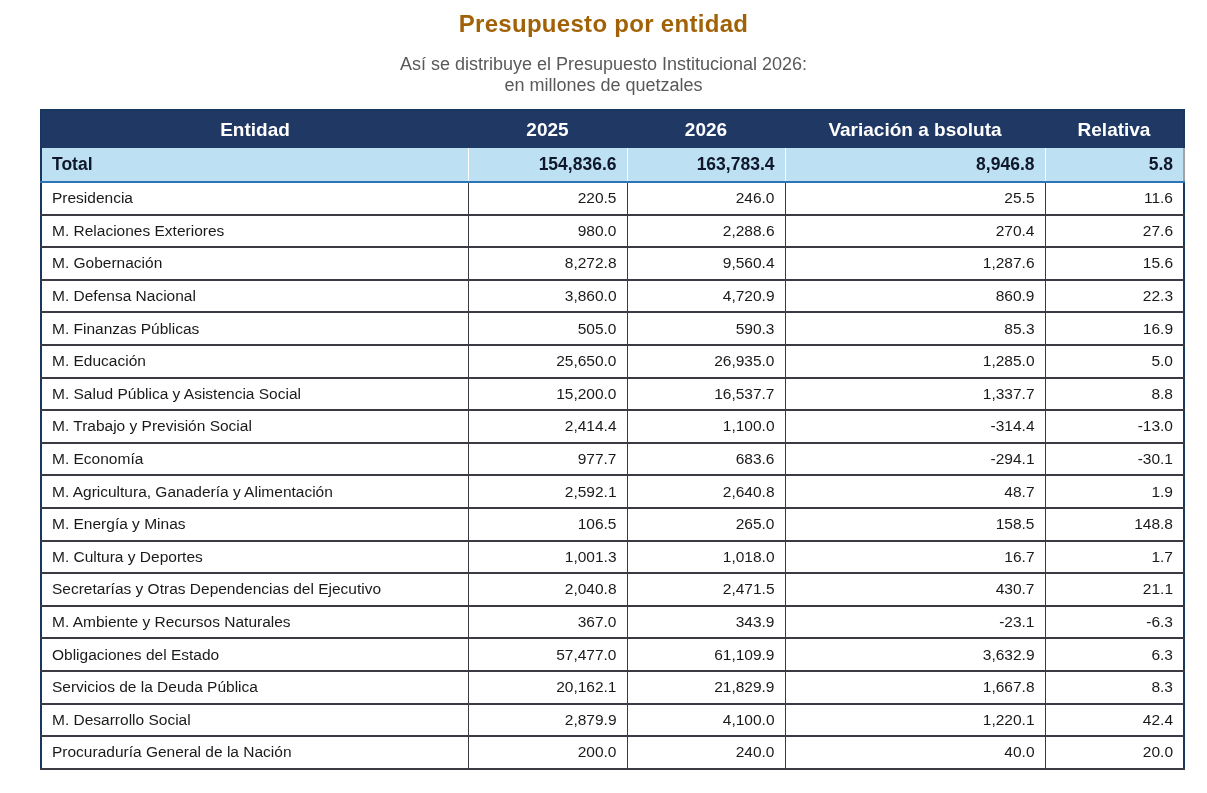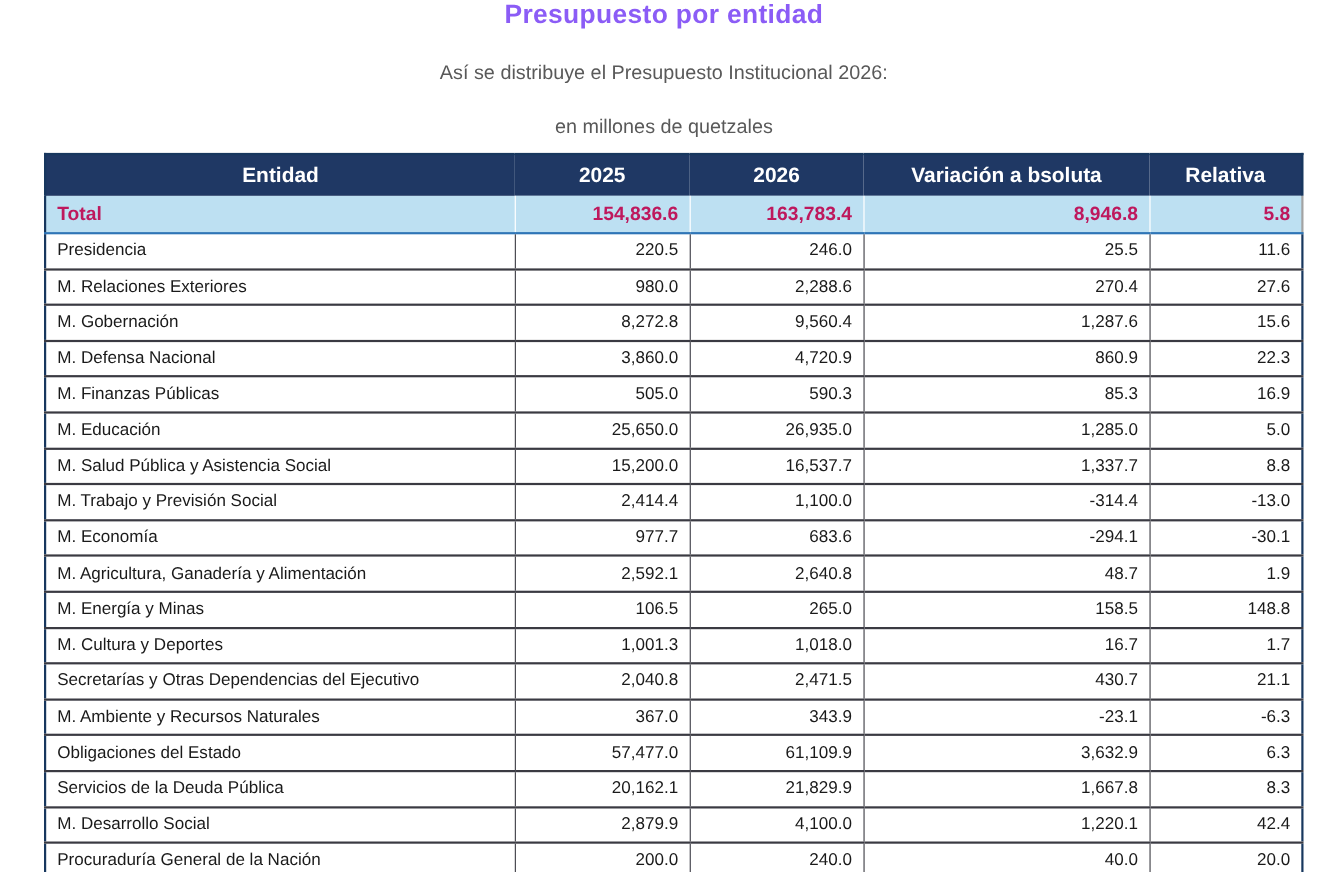--- a/index.html
+++ b/index.html
@@ -10,34 +10,35 @@
     font-family: "Liberation Sans", "DejaVu Sans", sans-serif;
   }
   .page {
     width: 1207px;
     height: 793px;
     background: #ffffff;
     overflow: hidden;
   }
   .title {
     text-align: center;
+    padding-top: 10px;
     font-size: 24px;
     line-height: 28px;
     font-weight: bold;
-    color: #8b5cf6;
+    color: #a16207;
     letter-spacing: 0.3px;
   }
   .subtitle {
     text-align: center;
     color: #595959;
     font-size: 18px;
     line-height: 21px;
   }
-  .subtitle.line1 { margin-top: 28px; }
-  .subtitle.line2 { margin-top: 28px; }
+  .subtitle.line1 { margin-top: 16px; }
+  .subtitle.line2 { margin-top: 0; }
 
   table.budget {
     border-collapse: collapse;
     table-layout: fixed;
     width: 1143px;
     margin-left: 40px;
     margin-top: 13px;
     border: 2px solid #17375e;
   }
   
@@ -47,21 +48,21 @@
     font-weight: bold;
     font-size: 19px;
     height: 37px;
     padding: 0;
     border: none;
     vertical-align: middle;
   }
   
   tr.total-row td {
     background: #bde0f2;
-    color: #be185d;
+    color: #0f172a;
     font-weight: bold;
     font-size: 17.5px;
     height: 31px;
     vertical-align: middle;
     border-left: 1px solid #ffffff;
     border-right: 1px solid #ffffff;
     border-top: none;
     border-bottom: 2px solid #2e75b6;
   }
   tr.total-row td:first-child { border-left: 2px solid #17375e; }

